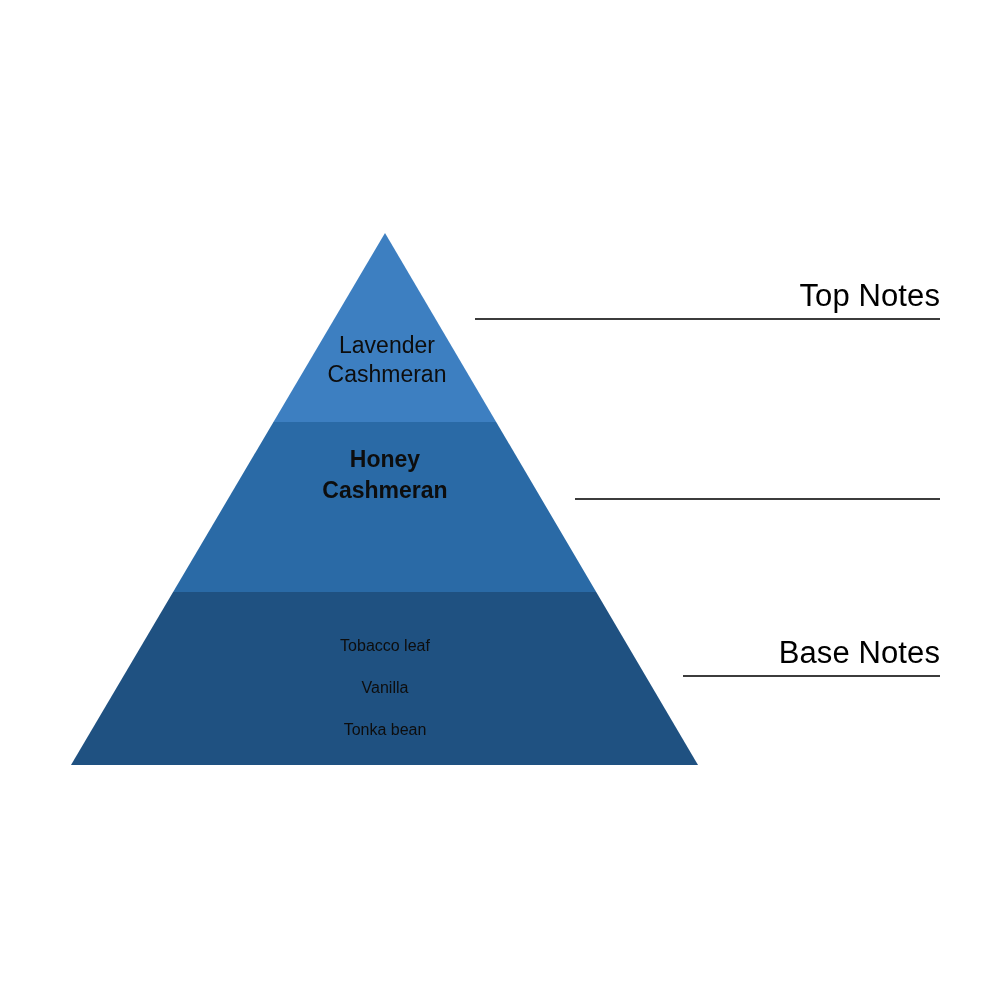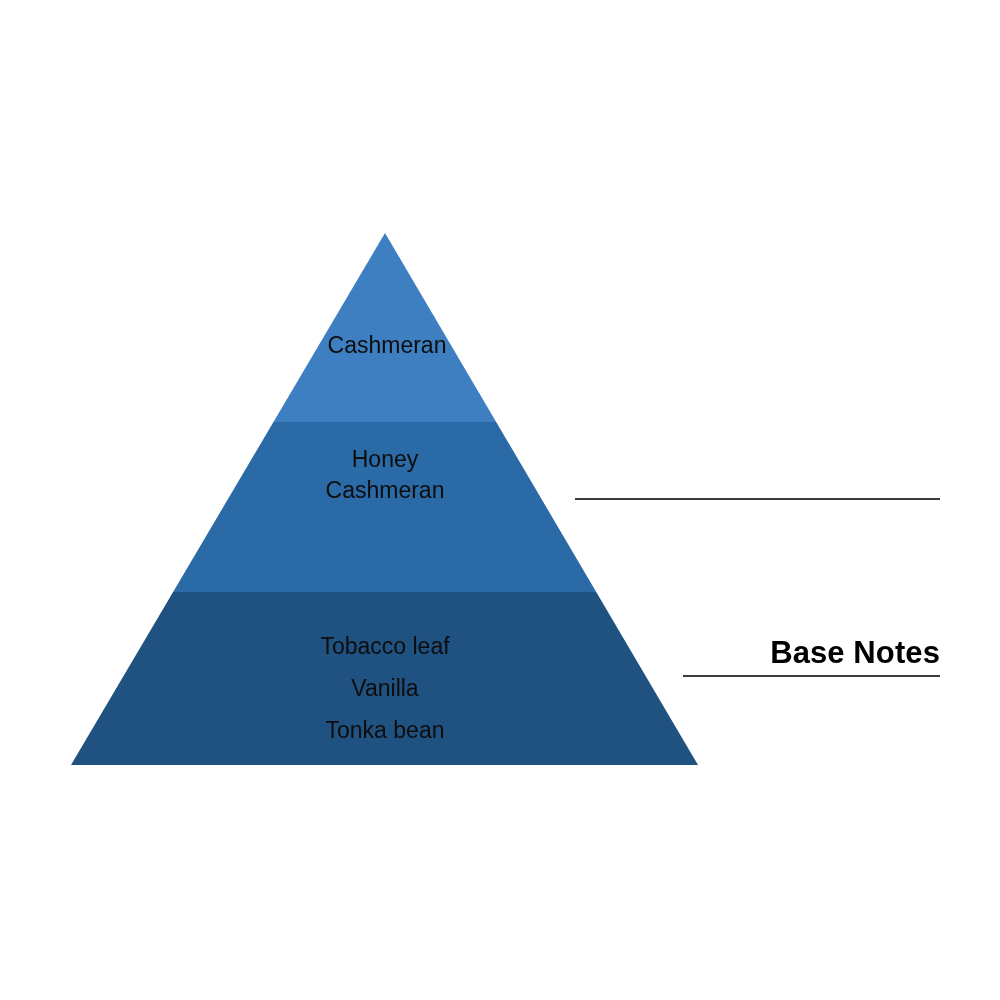--- a/index.html
+++ b/index.html
@@ -46,27 +46,28 @@
     font-size: 23px;
     line-height: 29px;
   }
   
   #middle-notes-text {
     left: 235px;
     top: 444px;
     width: 300px;
     font-size: 23px;
     line-height: 31px;
+    font-weight: bold;
   }
   
   #base-notes-text {
     left: 235px;
     top: 625px;
     width: 300px;
-    font-size: 23px;
+    font-size: 16px;
     line-height: 42px;
   }
   .callout {
     position: absolute;
   }
   .callout-label {
     position: absolute;
     right: 0;
     bottom: 6px;
     font-size: 31px;
@@ -93,21 +94,20 @@
     left: 575px;
     top: 448px;
     width: 365px;
     height: 52px;
   }
   #callout-base {
     left: 683px;
     top: 625px;
     width: 257px;
     height: 52px;
-    font-weight: bold;
   }
 </style>
 </head>
 <body>
 
 <div id="stage" style="background: rgb(255, 255, 255);">
 
   <svg id="pyramid-svg" viewBox="0 0 1000 1000">
     <defs>
       <clipPath id="pyramid-clip">
@@ -115,34 +115,39 @@
       </clipPath>
     </defs>
     <g clip-path="url(#pyramid-clip)">
       <rect id="band-top" x="0" y="193" width="1000" height="229" fill="#3d7fc1"></rect>
       <rect id="band-middle" x="0" y="422" width="1000" height="170" fill="#2a6aa6"></rect>
       <rect id="band-base" x="0" y="592" width="1000" height="179" fill="#1f5181"></rect>
     </g>
   </svg>
 
   <div class="note-layer-text" id="top-notes-text" style="color: rgb(13, 13, 13);">
+    <span class="note-line">Lavender</span>
     <span class="note-line">Cashmeran</span>
   </div>
 
   <div class="note-layer-text" id="middle-notes-text" style="color: rgb(13, 13, 13);">
     <span class="note-line">Honey</span>
     <span class="note-line">Cashmeran</span>
   </div>
 
   <div class="note-layer-text" id="base-notes-text" style="color: rgb(13, 13, 13);">
     <span class="note-line">Tobacco leaf</span>
     <span class="note-line">Vanilla</span>
     <span class="note-line">Tonka bean</span>
   </div>
 
+  <div class="callout" id="callout-top">
+    <div class="callout-label">Top Notes</div>
+    <div class="callout-rule" style="background: rgb(60, 60, 60);"></div>
+  </div>
 
   <div class="callout" id="callout-middle">
     <div class="callout-rule" style="background: rgb(60, 60, 60);"></div>
   </div>
 
   <div class="callout" id="callout-base">
     <div class="callout-label">Base Notes</div>
     <div class="callout-rule" style="background: rgb(60, 60, 60);"></div>
   </div>
 

